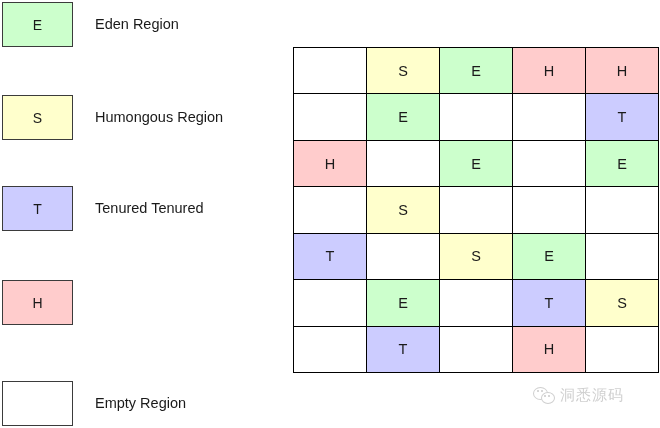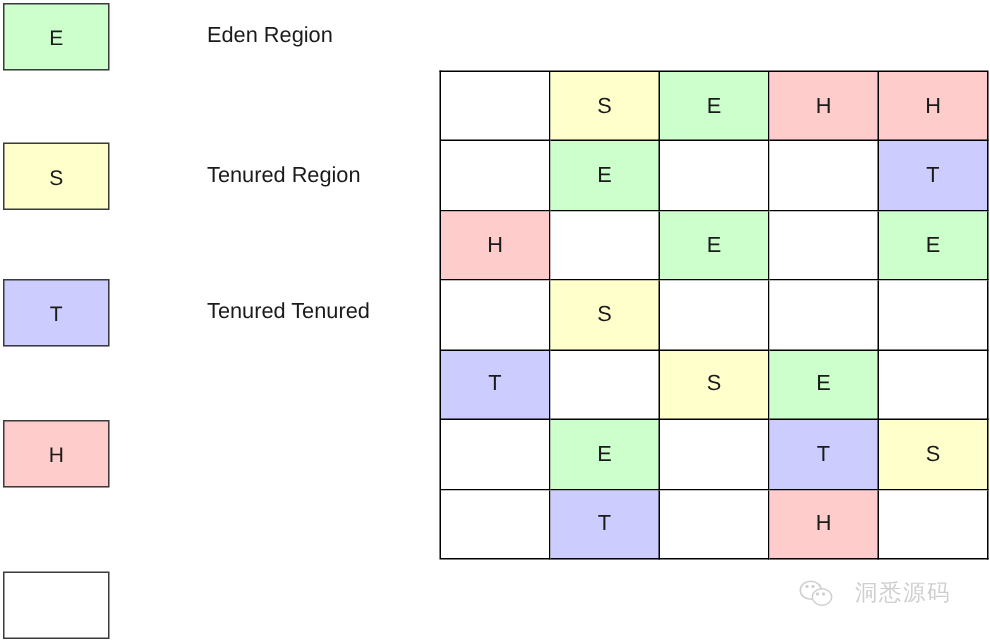--- a/index.html
+++ b/index.html
@@ -54,21 +54,20 @@
   }
   .legend-label {
     position: absolute;
     left: 95px;
     width: 195px;
     font-size: 14.5px;
     color: #1a1a1a;
     line-height: 45px;
     text-align: left;
     white-space: nowrap;
-    margin-left: 43px;
   }
 
   
   .grid {
     position: absolute;
     left: 293px;
     top: 47px;
     width: 366px;
     height: 326px;
     box-sizing: border-box;
@@ -89,21 +88,21 @@
     color: #1a1a1a;
   }
 
   
   .watermark {
     position: absolute;
     left: 533px;
     top: 386px;
     display: flex;
     align-items: center;
-    gap: 16px;
+    gap: 6px;
     opacity: 0.42;
   }
   .wechat-icon {
     width: 21px;
     height: 18px;
     position: relative;
     flex: none;
   }
   .wechat-icon .bubble-a,
   .wechat-icon .bubble-b {
@@ -147,37 +146,38 @@
       <div class="legend-row" style="top: 2px; height: 45px;">
         <div class="legend-swatch" style="background: rgb(204, 255, 204);">
           <span class="glyph">E</span>
         </div>
         <div class="legend-label">Eden Region</div>
       </div>
       <div class="legend-row" style="top: 95px; height: 45px;">
         <div class="legend-swatch" style="background: rgb(255, 255, 204);">
           <span class="glyph">S</span>
         </div>
-        <div class="legend-label">Tenured Region</div>
+        <div class="legend-label">Humongous Region</div>
       </div>
       <div class="legend-row" style="top: 186px; height: 45px;">
         <div class="legend-swatch" style="background: rgb(204, 204, 255);">
           <span class="glyph">T</span>
         </div>
         <div class="legend-label">Tenured Tenured</div>
       </div>
       <div class="legend-row" style="top: 280px; height: 45px;">
         <div class="legend-swatch" style="background: rgb(255, 204, 204);">
           <span class="glyph">H</span>
         </div>
       </div>
       <div class="legend-row" style="top: 381px; height: 45px;">
         <div class="legend-swatch" style="background: rgb(255, 255, 255);">
           <span class="glyph"></span>
         </div>
+        <div class="legend-label">Empty Region</div>
       </div>
     </div>
 
   <div class="grid">
       <div class="cell" style="background: rgb(255, 255, 255);"></div>
       <div class="cell" style="background: rgb(255, 255, 204);">S</div>
       <div class="cell" style="background: rgb(204, 255, 204);">E</div>
       <div class="cell" style="background: rgb(255, 204, 204);">H</div>
       <div class="cell" style="background: rgb(255, 204, 204);">H</div>
       <div class="cell" style="background: rgb(255, 255, 255);"></div>

